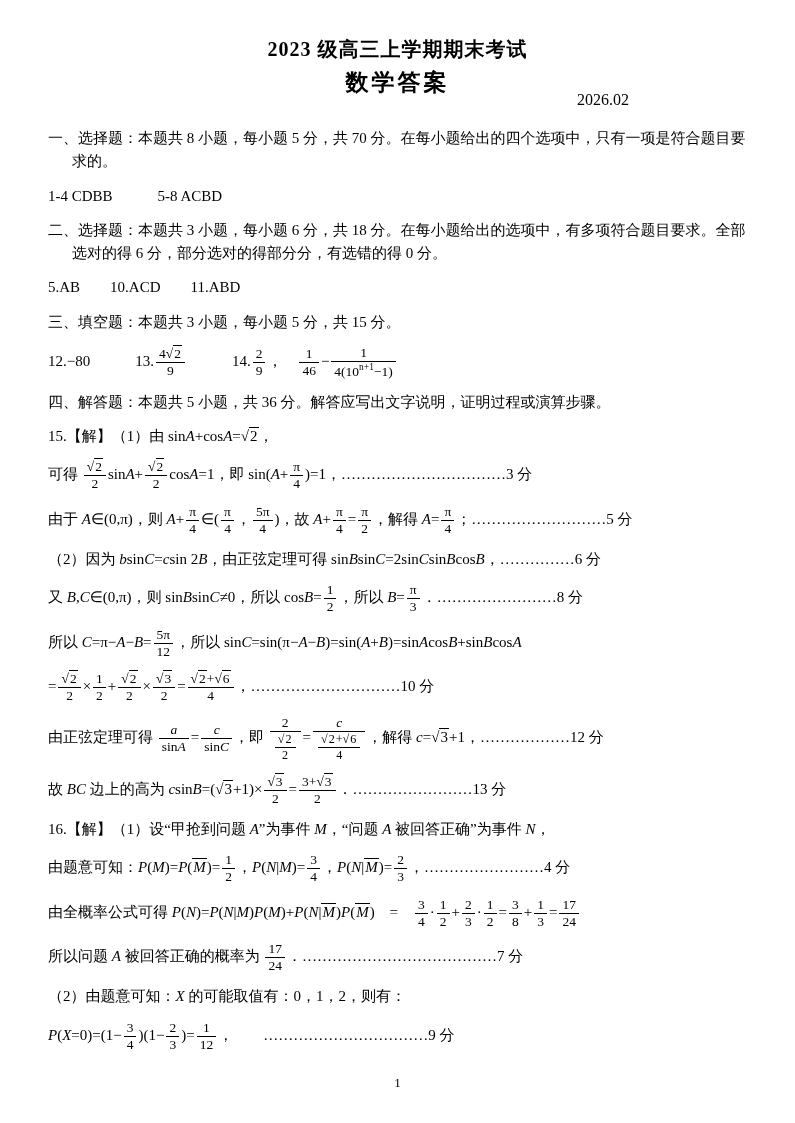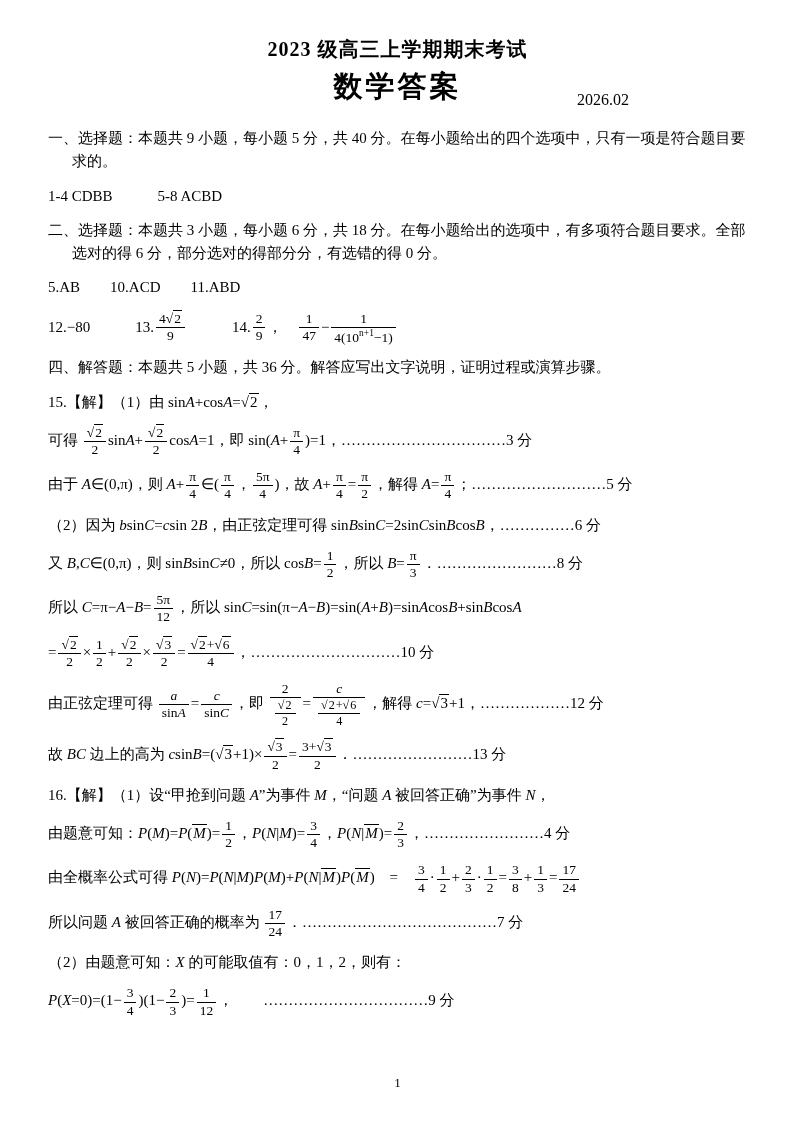--- a/index.html
+++ b/index.html
@@ -9,21 +9,21 @@
     padding: 32px 48px 0 48px;
     font-family: Liberation Serif, serif;
     font-size: 15px; color: #000;
     position: relative; overflow: hidden;
   }
   .doc-title {
     text-align: center; font-weight: 700; font-size: 20px;
     letter-spacing: 1px; margin-bottom: 4px;
   }
   .subtitle-row { position: relative; text-align: center; height: 46px; margin: 4px 0 14px 0; }
-  .doc-subtitle { font-size: 29px; font-weight: 700; letter-spacing: 3px; }
+  .doc-subtitle { font-size: 23px; font-weight: 700; letter-spacing: 3px; }
   .doc-date { position: absolute; right: 118px; bottom: 4px; font-size: 16px; font-weight: 400; }
   .line { margin: 0 0 11px 0; line-height: 1.55; }
   .hang { padding-left: 1.6em; text-indent: -1.6em; }
   
   .frac {
     display: inline-flex; flex-direction: column; 
     vertical-align: middle; margin: 0 2px; font-size: 0.9em;
     line-height: 1.2; text-indent: 0; text-align: center;
   }
   .frac > .num { display: block; border-bottom: 1px solid #000; padding: 0 3px; }
@@ -44,33 +44,34 @@
 <div class="page">
   <header>
     <div class="doc-title">2023 级高三上学期期末考试</div>
     <div class="subtitle-row">
       <span class="doc-subtitle">数学答案</span>
       <span class="doc-date">2026.02</span>
     </div>
   </header>
 
   <main id="content">
-      <div class="line hang">一、选择题：本题共 9 小题，每小题 5 分，共 40 分。在每小题给出的四个选项中，只有一项是符合题目要求的。</div>
+      <div class="line hang">一、选择题：本题共 8 小题，每小题 5 分，共 70 分。在每小题给出的四个选项中，只有一项是符合题目要求的。</div>
       <div class="line">1-4 CDBB　　　5-8 ACBD</div>
       <div class="line hang">二、选择题：本题共 3 小题，每小题 6 分，共 18 分。在每小题给出的选项中，有多项符合题目要求。全部选对的得 6 分，部分选对的得部分分，有选错的得 0 分。</div>
       <div class="line">5.AB　　10.ACD　　11.ABD</div>
+      <div class="line">三、填空题：本题共 3 小题，每小题 5 分，共 15 分。</div>
       <div class="line">12.−80　　　13.<span class="frac">
           <span class="num">4<span class="sqrt"><span class="sqrt-sym">√</span><span class="rad">2</span></span></span>
           <span class="den">9</span>
         </span>　　　14.<span class="frac">
           <span class="num">2</span>
           <span class="den">9</span>
         </span>，　<span class="frac">
           <span class="num">1</span>
-          <span class="den">47</span>
+          <span class="den">46</span>
         </span>−<span class="frac">
           <span class="num">1</span>
           <span class="den">4(10<sup>n+1</sup>−1)</span>
         </span></div>
       <div class="line">四、解答题：本题共 5 小题，共 36 分。解答应写出文字说明，证明过程或演算步骤。</div>
       <div class="line">15.【解】（1）由 sin<i>A</i>+cos<i>A</i>=<span class="sqrt"><span class="sqrt-sym">√</span><span class="rad">2</span></span>，</div>
       <div class="line">可得 <span class="frac">
           <span class="num"><span class="sqrt"><span class="sqrt-sym">√</span><span class="rad">2</span></span></span>
           <span class="den">2</span>
         </span>sin<i>A</i>+<span class="frac">

